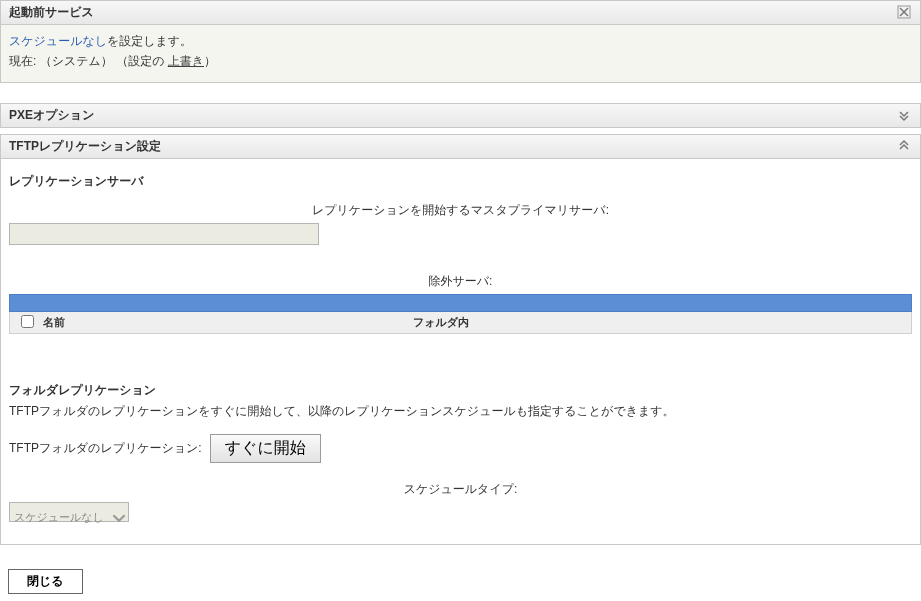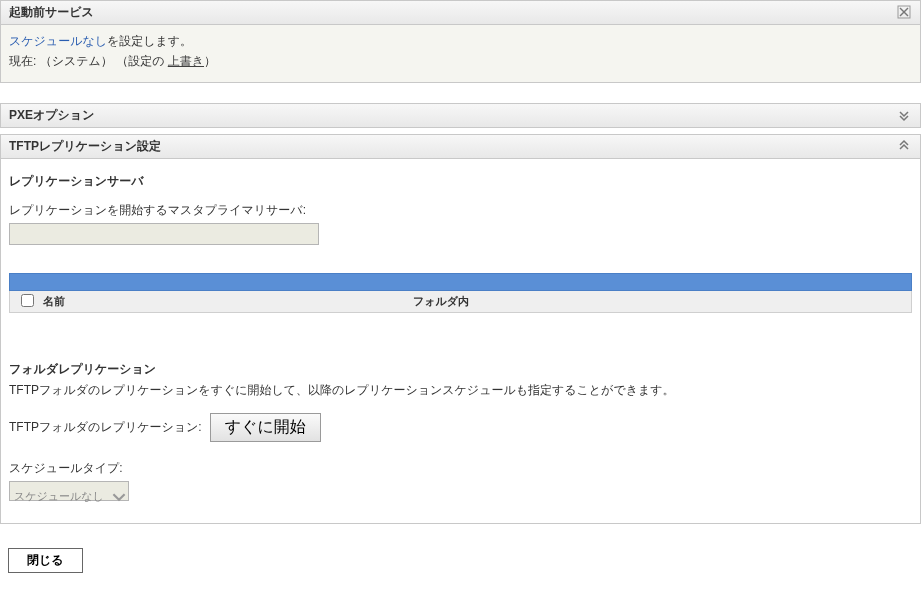--- a/index.html
+++ b/index.html
@@ -45,21 +45,21 @@
   .section-body {
     border: 1px solid #c8c8c8;
     border-top: none;
     padding: 14px 8px 22px 8px;
     background: #fff;
   }
   .section-title {
     font-weight: bold;
     margin-bottom: 12px;
   }
-  .field-label { margin-bottom: 4px; }
+  .field-label { margin-bottom: 4px; text-align: center; }
   .text-input {
     width: 310px;
     height: 22px;
     background: #ebebe1;
     border: 1px solid #b5b5b5;
     padding: 1px 4px;
   }
   .sub-block { margin-top: 28px; }
   .blue-bar {
     background: #5a8fd6;
@@ -170,20 +170,21 @@
 </div>
 
 <div class="section-body">
 
   <div class="section-title">レプリケーションサーバ</div>
 
   <div class="field-label">レプリケーションを開始するマスタプライマリサーバ:</div>
   <input type="text" class="text-input" value="" style="">
 
   <div class="sub-block">
+    <div class="field-label">除外サーバ:</div>
     <div class="blue-bar"></div>
     <div class="table-head">
       <span class="chk">
         <input type="checkbox" style="">
       </span>
       <span class="col-name">名前</span>
       <span class="col-folder">フォルダ内</span>
     </div>
   </div>
 

